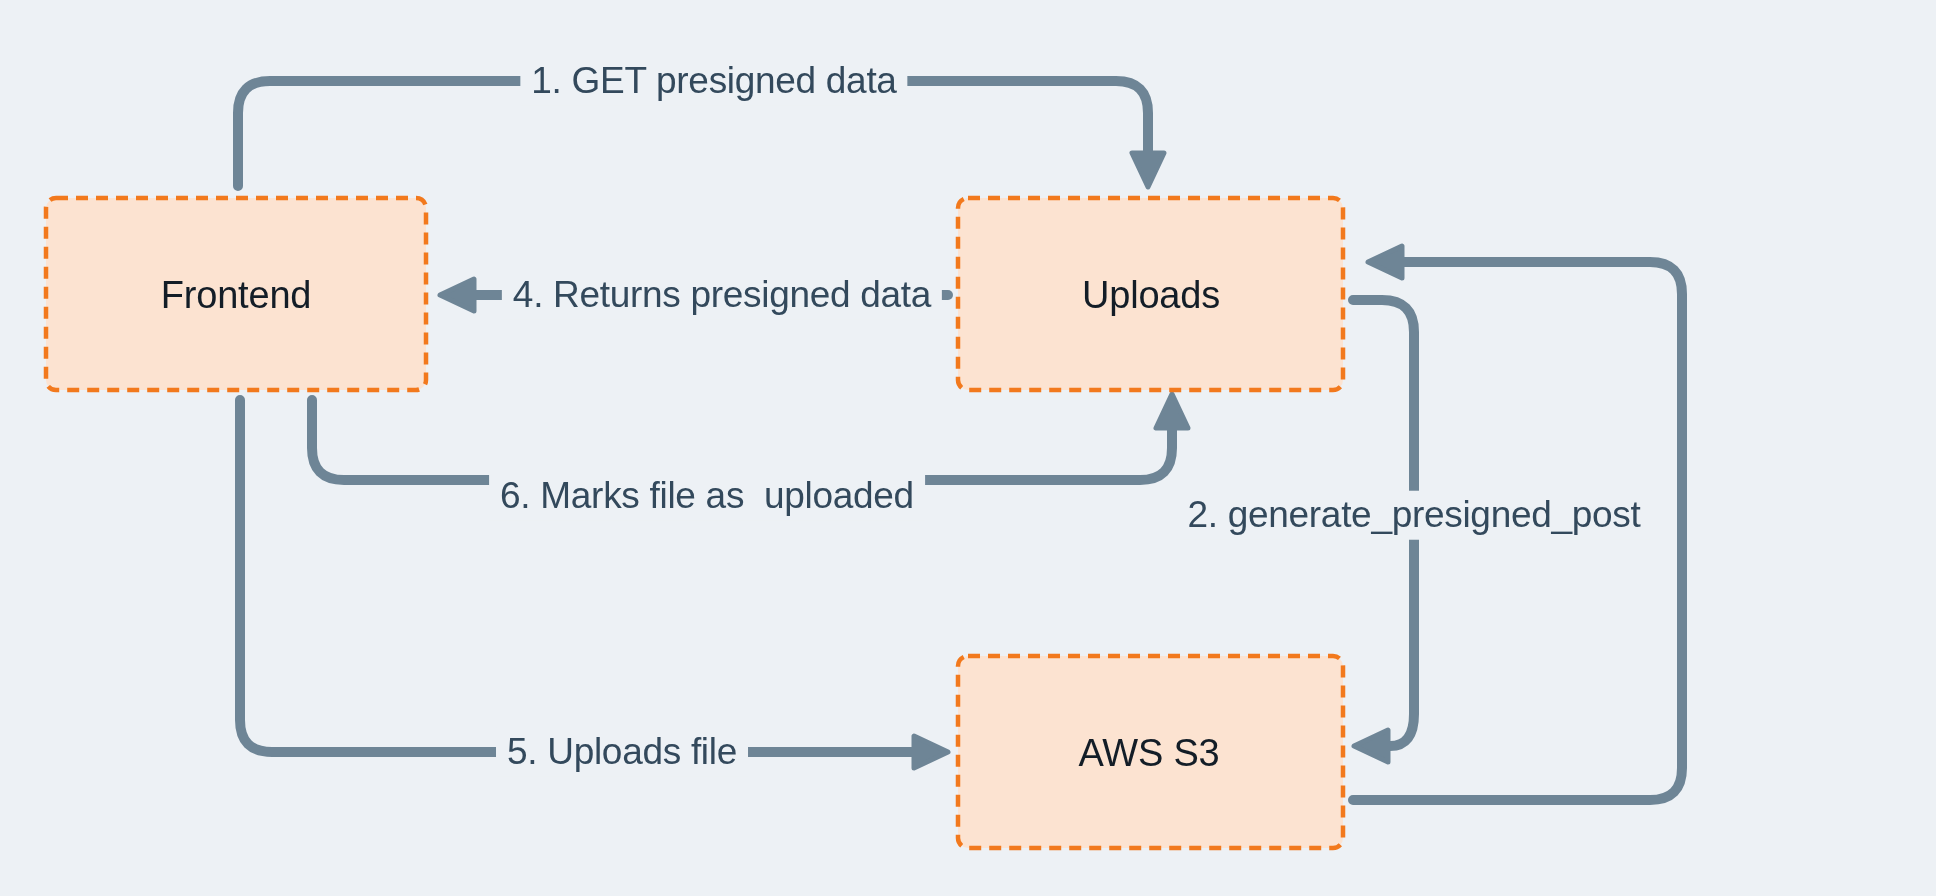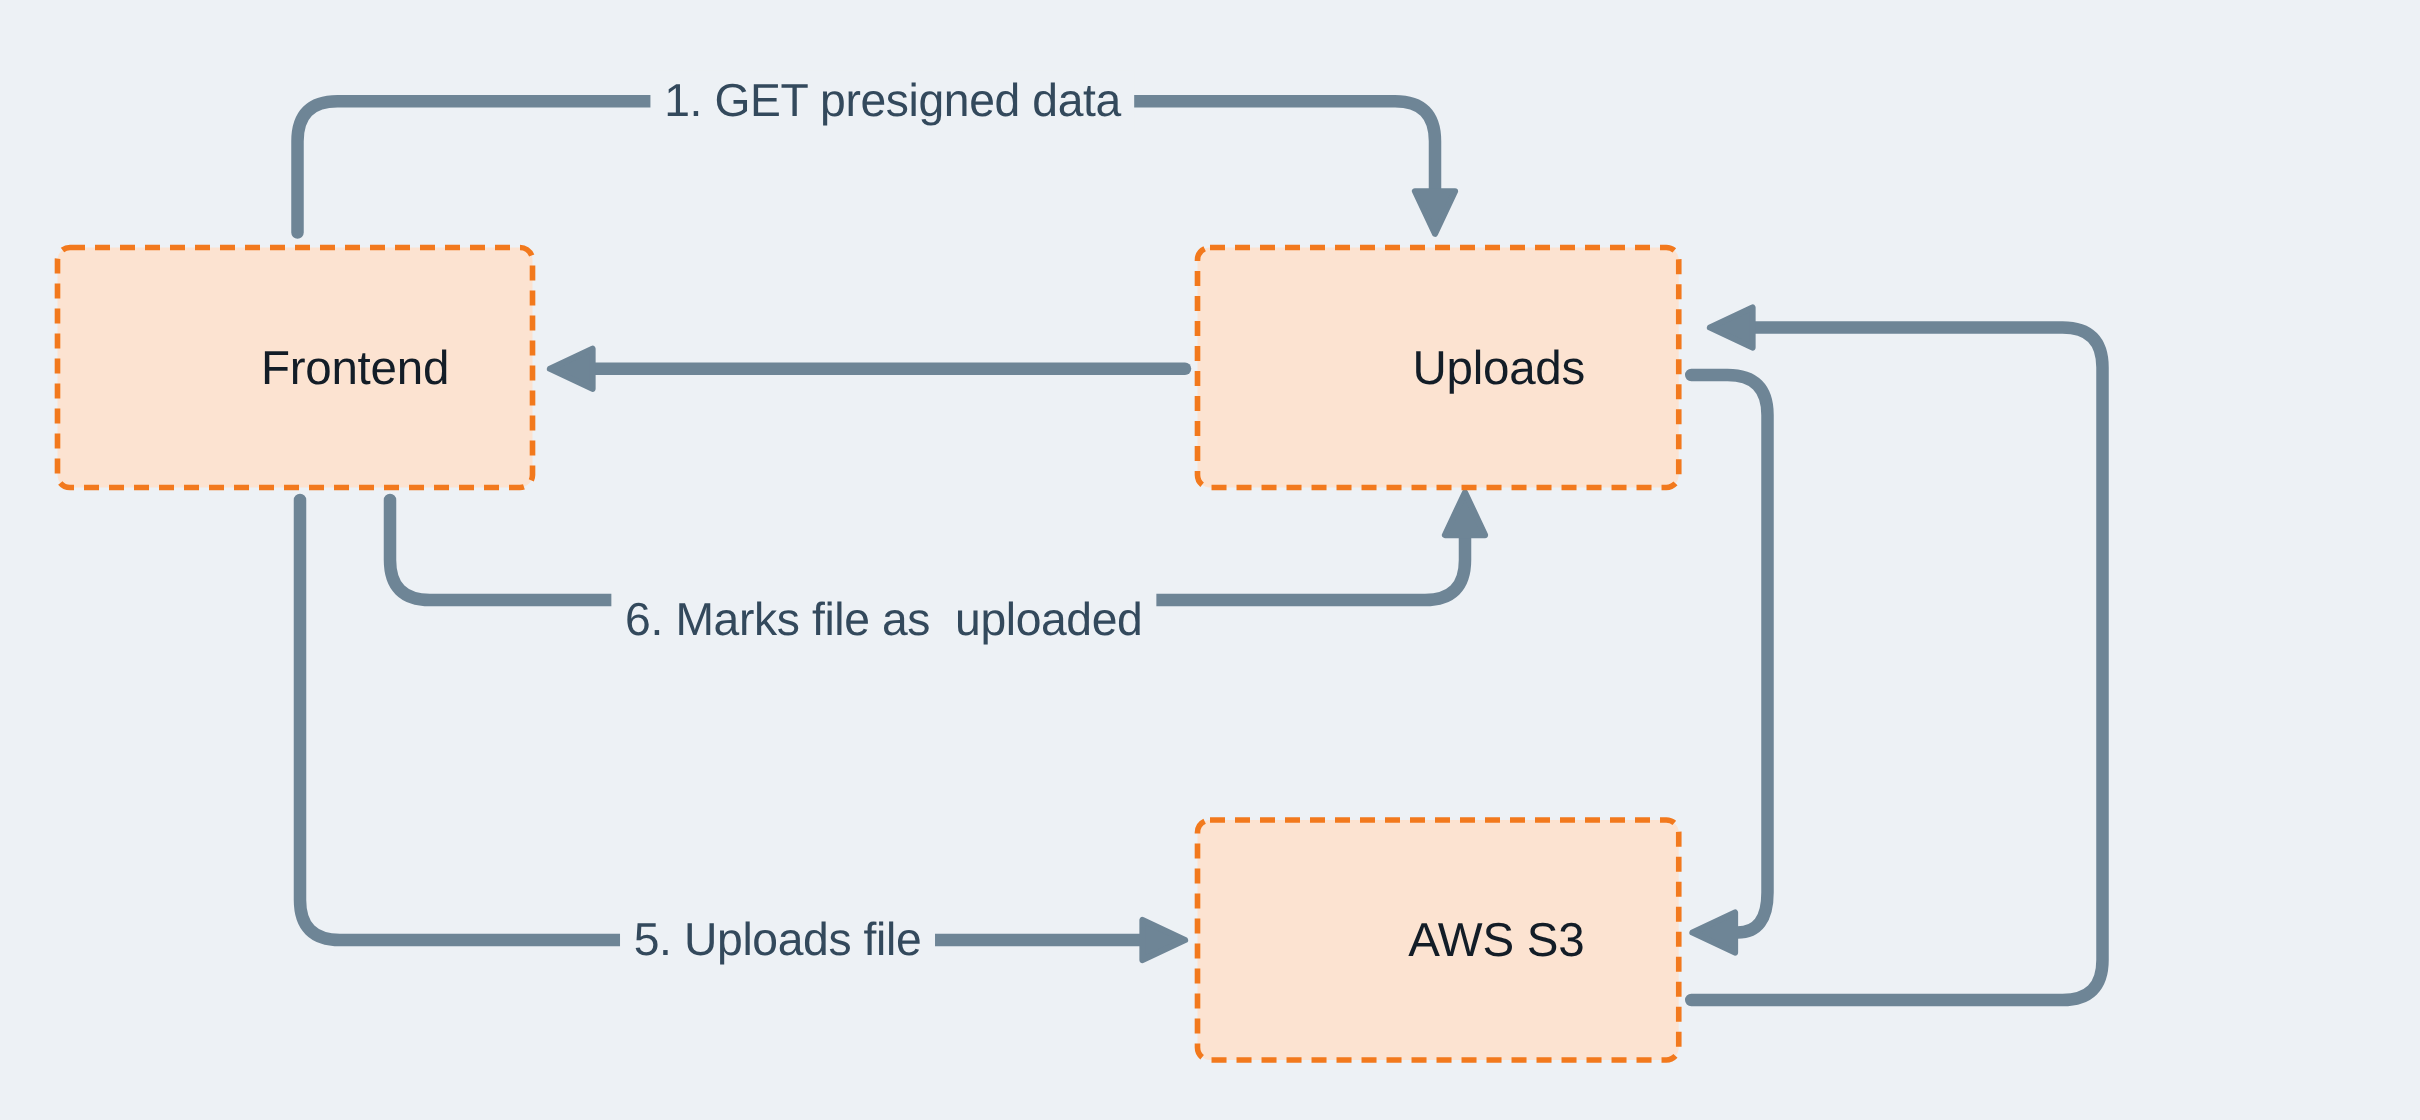--- a/index.html
+++ b/index.html
@@ -52,21 +52,20 @@
     background: #edf1f5;
     padding: 3px 11px;
     font-size: 37px;
     letter-spacing: -0.3px;
     color: #33495c;
   }
   .node-label {
     font-size: 38px;
     letter-spacing: -0.2px;
     color: #131d27;
-    margin-left: 48px;
   }
 </style>
 </head>
 <body>
 
 <div class="stage">
 
   <svg class="layer" viewBox="0 0 1936 896" aria-hidden="true">
 
     <path class="edge-line" d="M 238 186 L 238 113 Q 238 81 270 81 L 1116 81 Q 1148 81 1148 113 L 1148 151"></path>
@@ -86,20 +85,22 @@
 
     <path class="edge-line" d="M 1353 800 L 1650 800 Q 1682 800 1682 768 L 1682 294 Q 1682 262 1650 262 L 1404 262"></path>
     <polygon class="edge-head" points="1368,262 1402,246 1402,278"></polygon>
 
     <rect class="node-box" x="46" y="198" width="380" height="192" rx="10"></rect>
     <rect class="node-box" x="958" y="198" width="385" height="192" rx="10"></rect>
     <rect class="node-box" x="958" y="656" width="385" height="192" rx="10"></rect>
   </svg>
 
   <div class="label edge-label" style="left:714px;  top:81px;">1. GET presigned data</div>
+  <div class="label edge-label" style="left:1414px; top:515px;">2. generate_presigned_post</div>
+  <div class="label edge-label" style="left:722px;  top:295px;">4. Returns presigned data</div>
   <div class="label edge-label" style="left:622px;  top:752px;text-align:center;">5. Uploads file</div>
   <div class="label edge-label" style="left:707px;  top:496px;">6. Marks file as  uploaded</div>
 
   <div class="label node-label" style="left:236px;  top:296px;">Frontend</div>
   <div class="label node-label" style="left:1151px; top:296px;">Uploads</div>
   <div class="label node-label" style="left:1149px; top:754px;">AWS S3</div>
 
 </div>
 
 </body></html>

